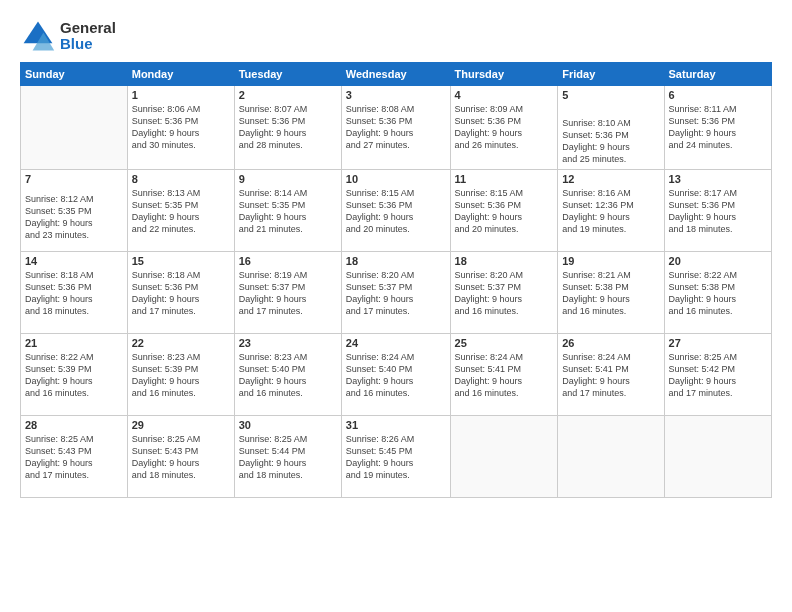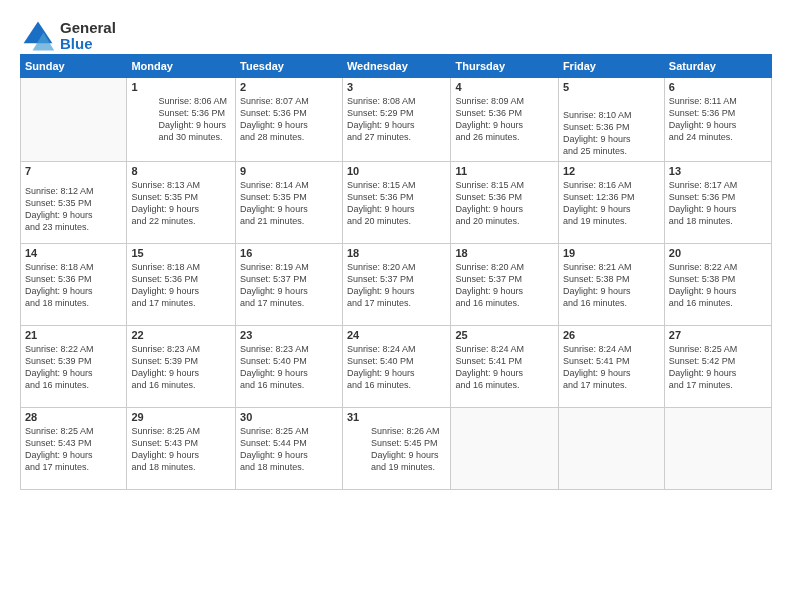--- a/index.html
+++ b/index.html
@@ -13,21 +13,21 @@
     .page {
       width: 792px;
       height: 612px;
       padding: 18px 20px 10px 20px;
       background: #fff;
     }
     .header {
       display: flex;
       justify-content: space-between;
       align-items: flex-start;
-      margin-bottom: 0;
+      margin-bottom: 8px;
     }
     .logo {
       display: flex;
       align-items: center;
       gap: 4px;
     }
     .logo-icon {
       width: 36px;
       height: 36px;
     }
@@ -115,36 +115,36 @@
           <th>Thursday</th>
           <th>Friday</th>
           <th>Saturday</th>
         </tr>
     </thead>
     <tbody id="calendar-body">
     <tr>
           <td class="empty-cell"></td>
           <td>
             <span class="day-number">1</span>
-            <div class="day-info" style="white-space: pre-line; margin-left: 27px;">Sunrise: 8:06 AM
+            <div class="day-info" style="white-space: pre-line;">Sunrise: 8:06 AM
 Sunset: 5:36 PM
 Daylight: 9 hours
 and 30 minutes.</div>
           </td>
           <td>
             <span class="day-number">2</span>
             <div class="day-info" style="white-space: pre-line;">Sunrise: 8:07 AM
 Sunset: 5:36 PM
 Daylight: 9 hours
 and 28 minutes.</div>
           </td>
           <td>
             <span class="day-number">3</span>
             <div class="day-info" style="white-space: pre-line;">Sunrise: 8:08 AM
-Sunset: 5:29 PM
+Sunset: 5:36 PM
 Daylight: 9 hours
 and 27 minutes.</div>
           </td>
           <td>
             <span class="day-number">4</span>
             <div class="day-info" style="white-space: pre-line;">Sunrise: 8:09 AM
 Sunset: 5:36 PM
 Daylight: 9 hours
 and 26 minutes.</div>
           </td>
@@ -333,21 +333,21 @@
           </td>
           <td>
             <span class="day-number">30</span>
             <div class="day-info" style="white-space: pre-line;">Sunrise: 8:25 AM
 Sunset: 5:44 PM
 Daylight: 9 hours
 and 18 minutes.</div>
           </td>
           <td>
             <span class="day-number">31</span>
-            <div class="day-info" style="white-space: pre-line; margin-left: 24px;">Sunrise: 8:26 AM
+            <div class="day-info" style="white-space: pre-line;">Sunrise: 8:26 AM
 Sunset: 5:45 PM
 Daylight: 9 hours
 and 19 minutes.</div>
           </td>
           <td class="empty-cell"></td>
           <td class="empty-cell"></td>
           <td class="empty-cell"></td>
         </tr>
       </tbody>
   </table>

